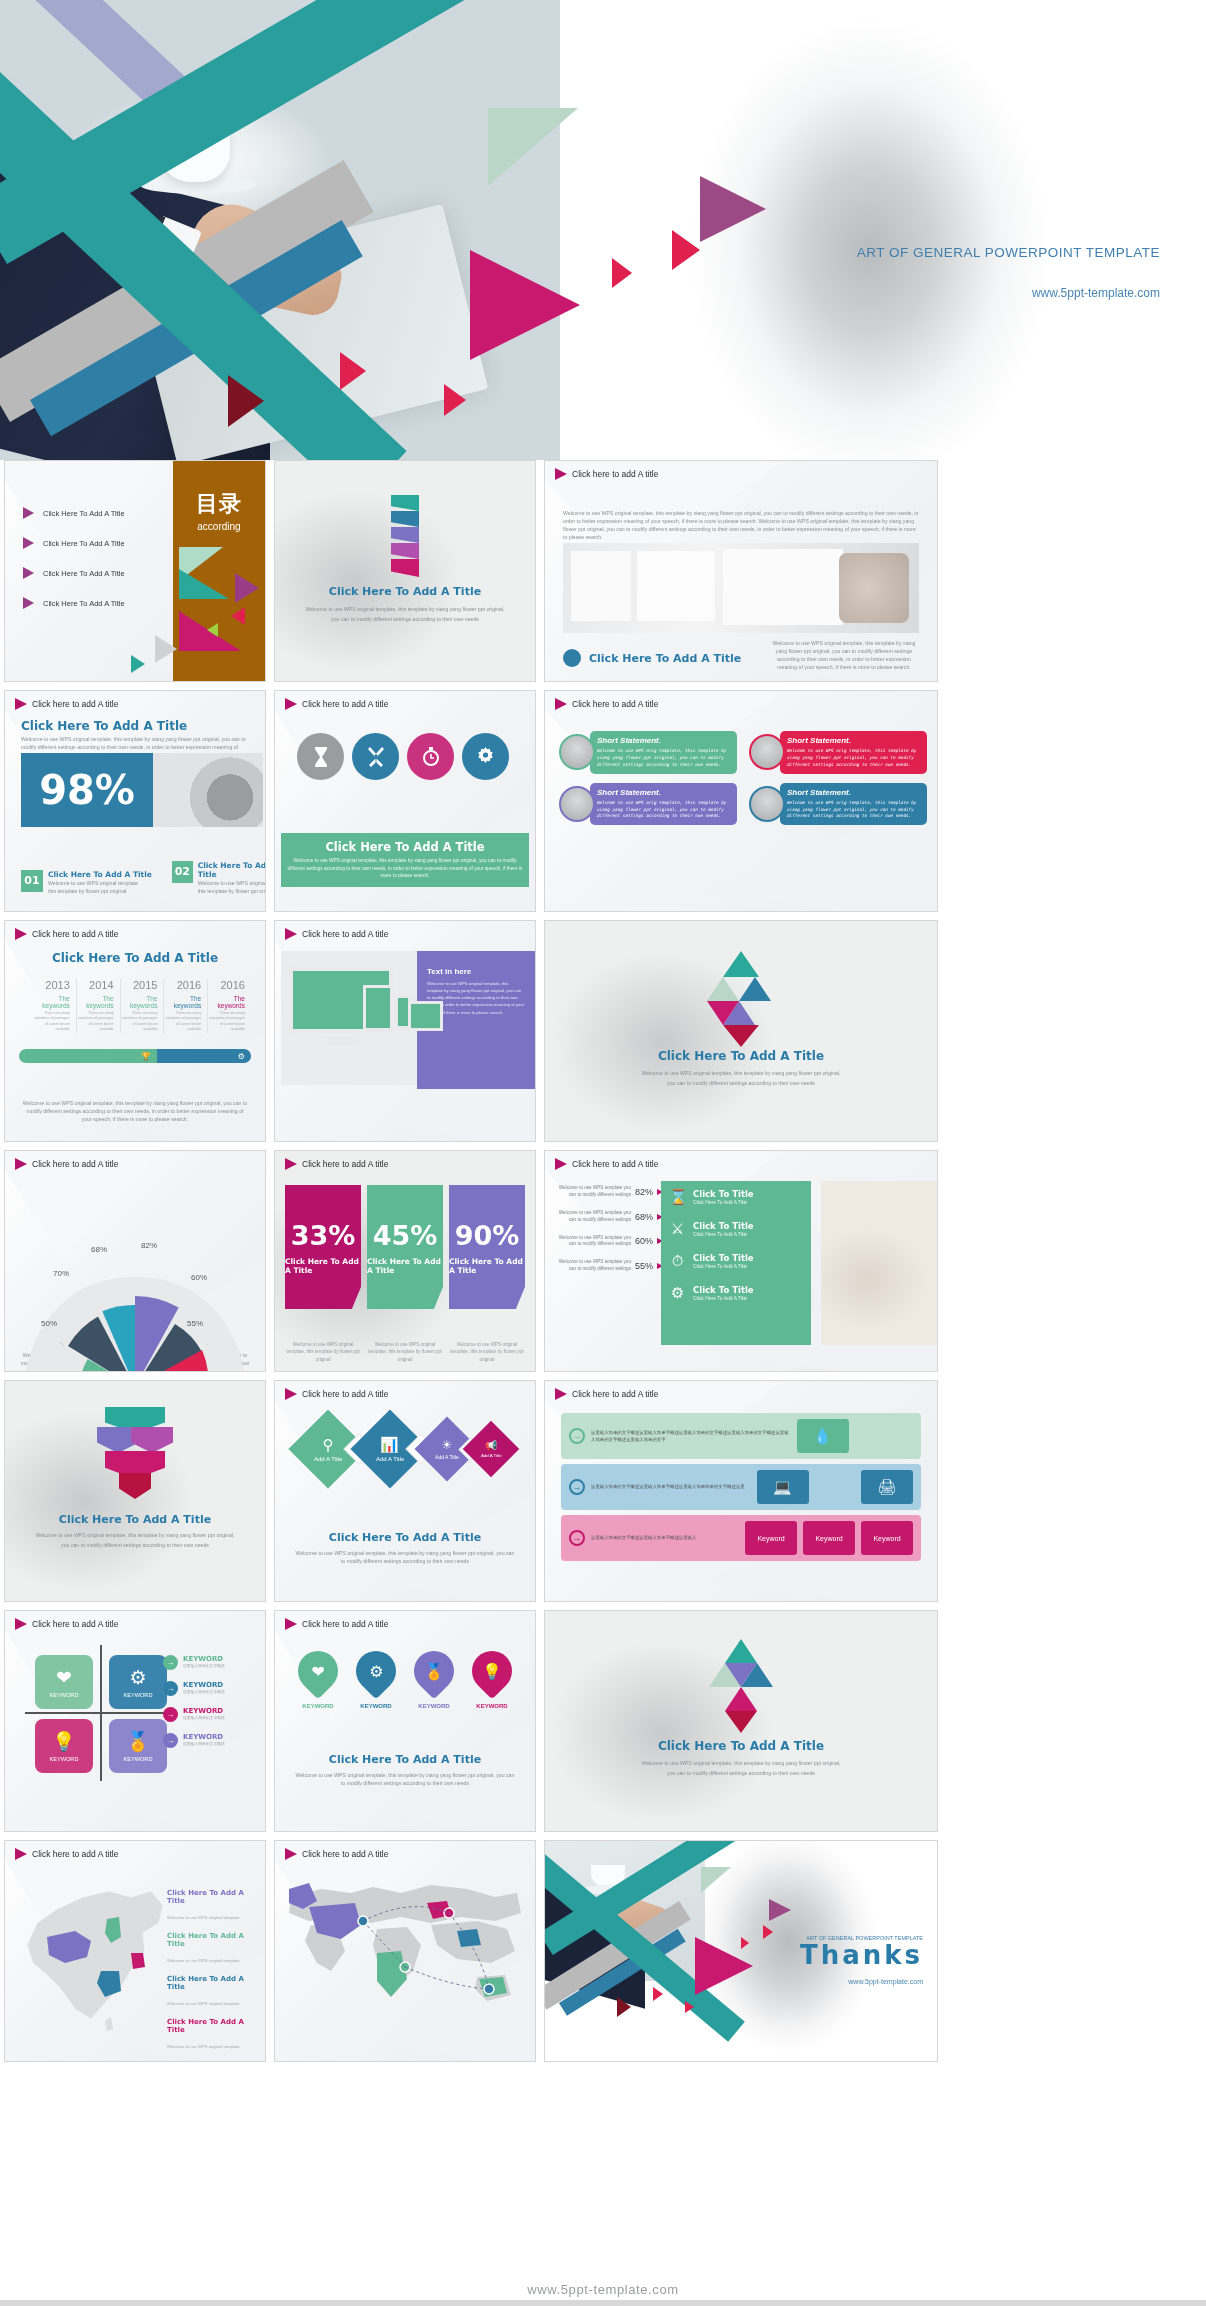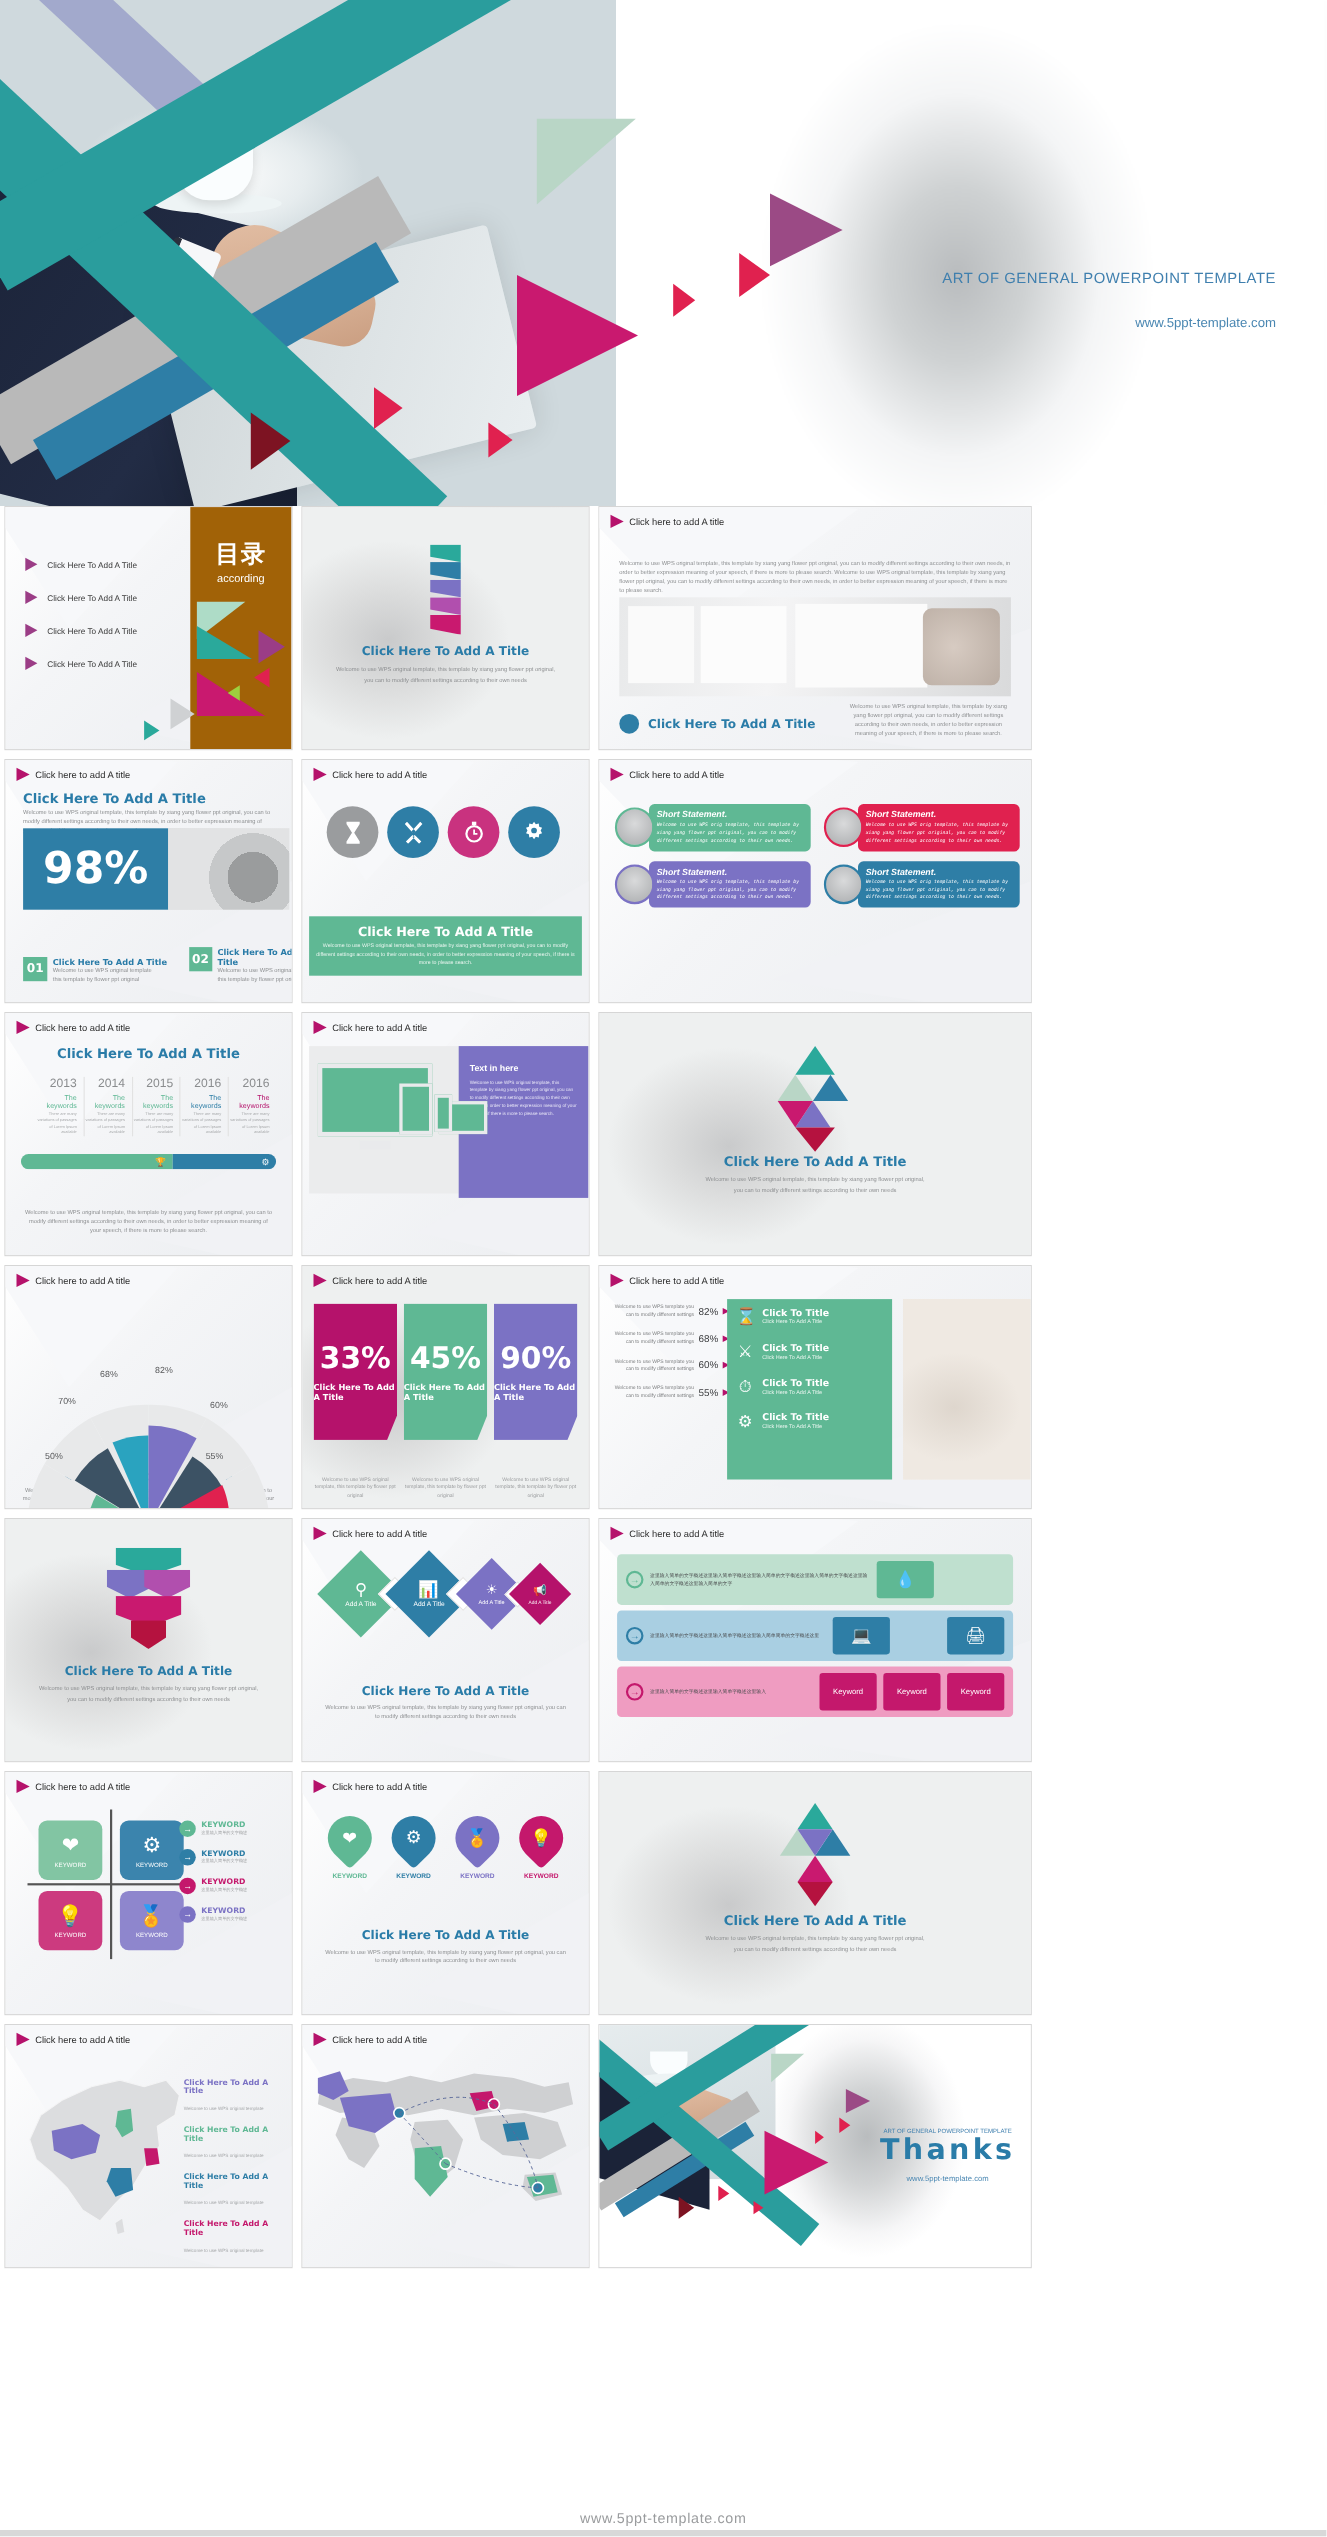--- a/index.html
+++ b/index.html
@@ -251,21 +251,21 @@
 
   
   .cn-map{ position:absolute; left:8px; top:30px; width:168px; height:170px; z-index:6;}
   .map-links{ position:absolute; right:12px; top:48px; width:86px; z-index:6;}
   .map-links .ml{ margin-bottom:9px;}
   .map-links .ml b{ font-size:7px; display:block; font-family:"DejaVu Sans",sans-serif;}
   .map-links .ml span{ font-size:4.2px; color:#a6a8aa;}
 
   
   .thanks{ position:relative; overflow:hidden; }
-  .thanks-txt{ position:absolute; right:14px; top:94px; text-align:center; z-index:9;}
+  .thanks-txt{ position:absolute; right:14px; top:94px; text-align:right; z-index:9;}
   .thanks-k{ font-size:5.5px; color:#3f7fae;}
   .thanks-b{ font-size:26px; font-weight:bold; color:#2a7ca8; letter-spacing:3px; font-family:"DejaVu Sans",sans-serif; line-height:1.1;}
   .thanks-u{ font-size:7px; color:#4a87b2; margin-top:8px;}
 
   .footer{ position:absolute; left:0; bottom:0; width:1206px; height:34px; background:#fff;
            display:flex; align-items:center; justify-content:center; }
   .footer span{ font-size:13px; color:#9a9c9e; letter-spacing:.6px;}
   .bot-bar{ position:absolute; left:0; bottom:0; width:1206px; height:6px; background:#d8d8d8;}
 </style>
 </head>

